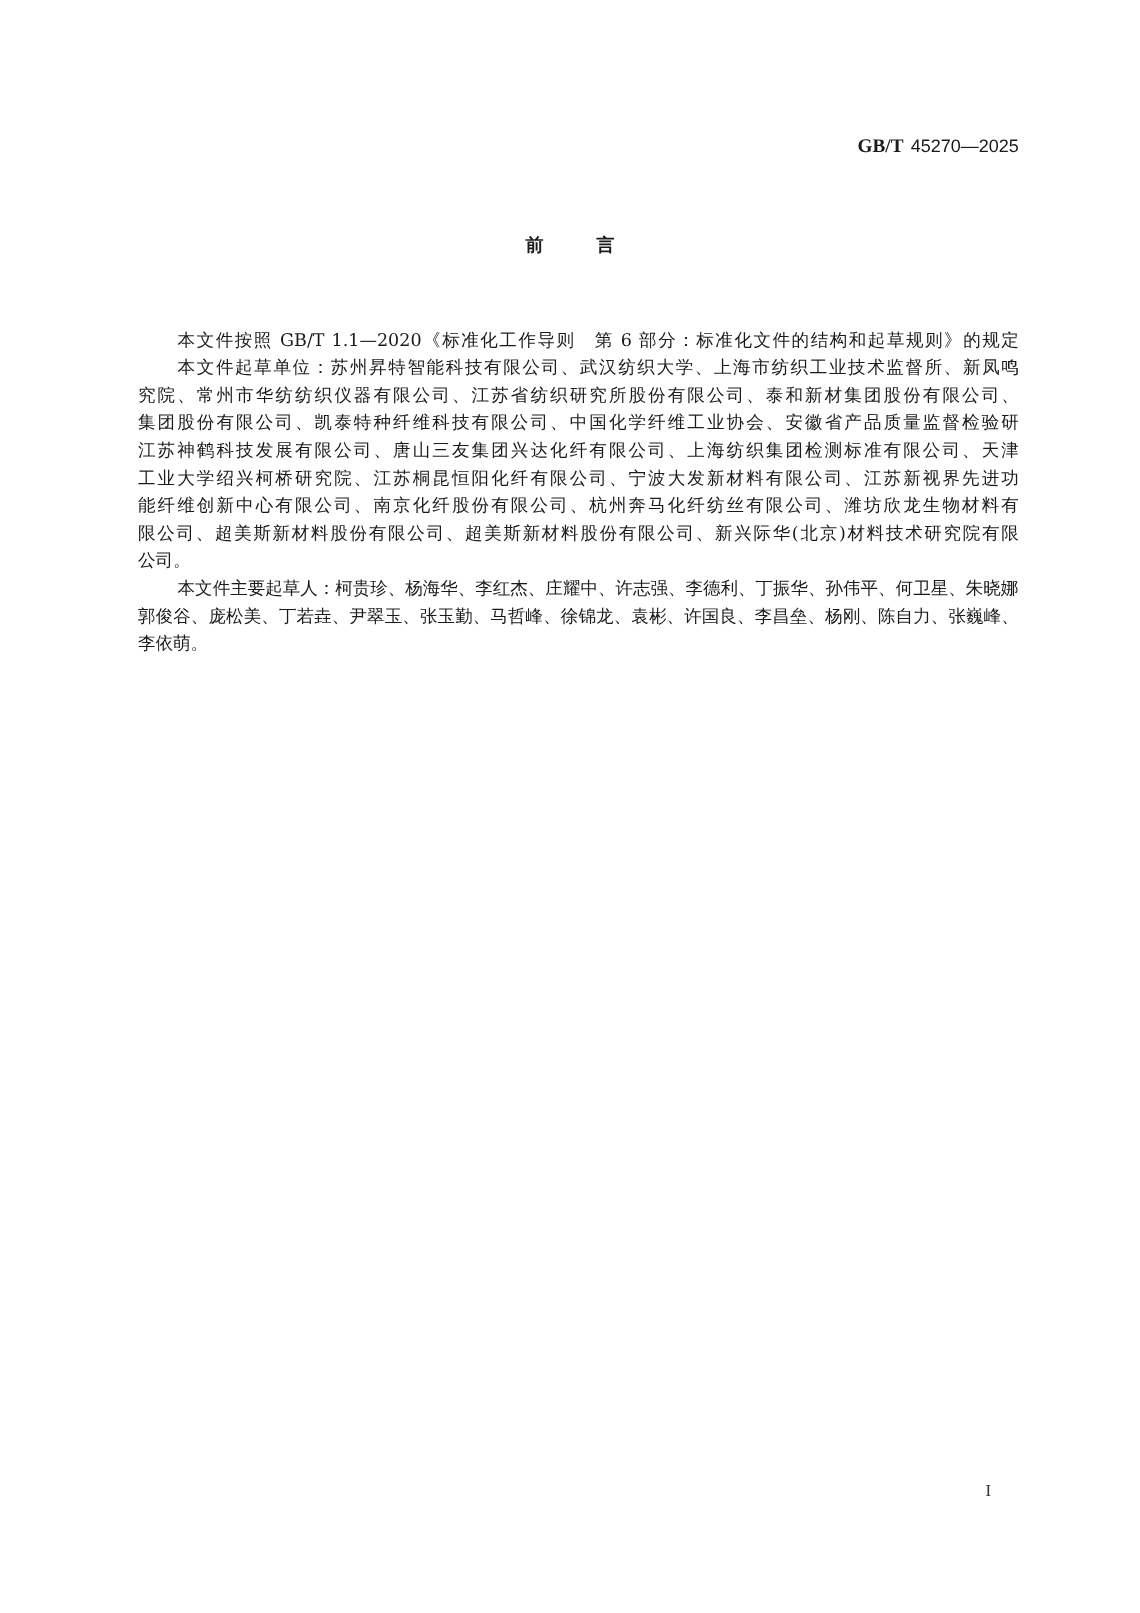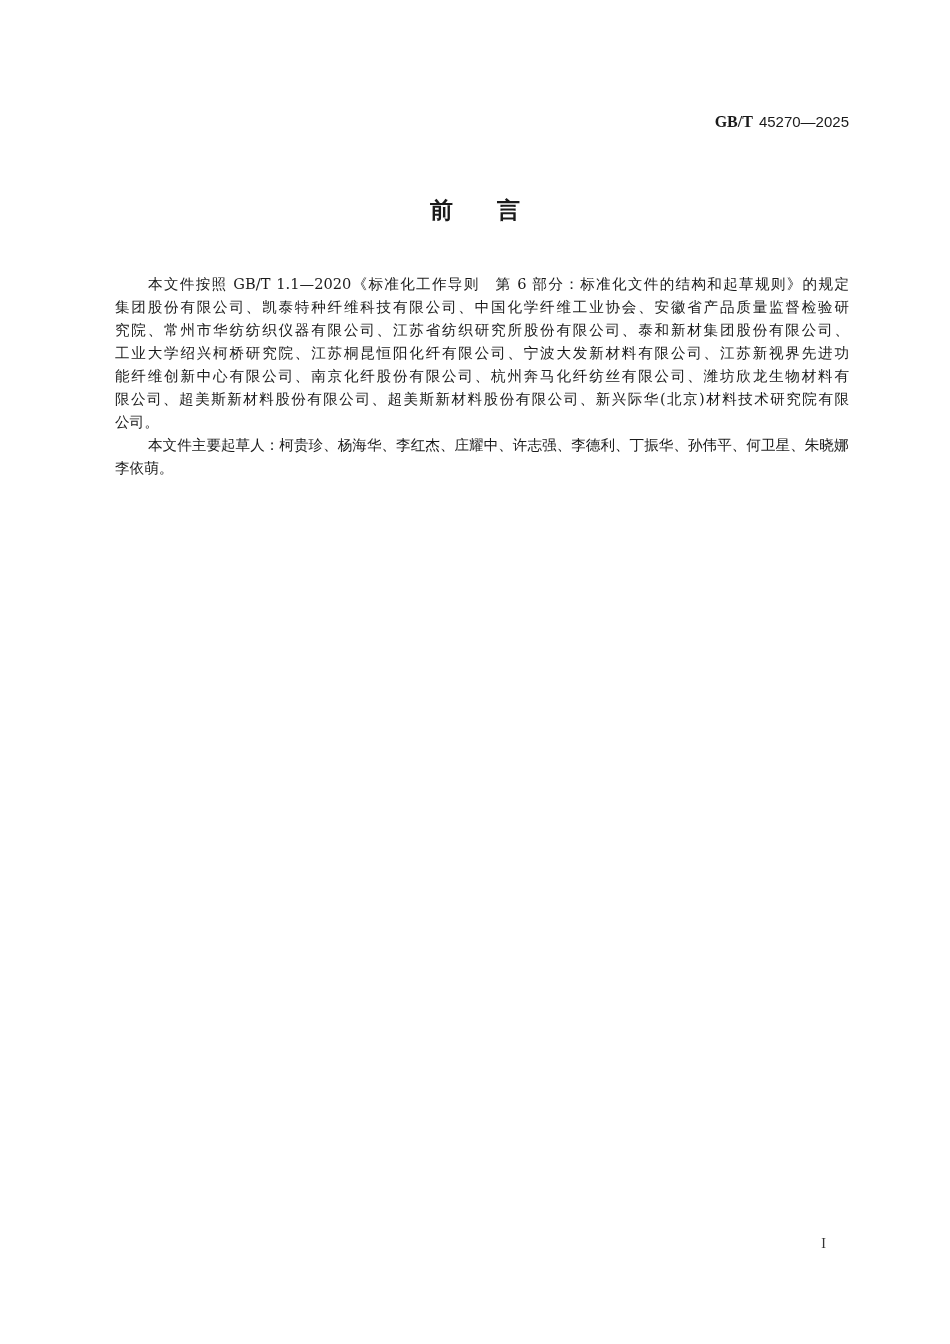--- a/index.html
+++ b/index.html
@@ -2,21 +2,21 @@
 <html><head>
   <meta charset="utf-8">
   <style>
     html, body { margin: 0; padding: 0; background: #ffffff; }
     body { width: 950px; height: 1344px; position: relative; overflow: hidden;
            font-family: "DejaVu Serif", "Liberation Serif", serif; color: #1a1a1a; }
     .std-code { position: absolute; top: 113px; right: 101px; font-size: 15px; white-space: nowrap; }
     .std-code .prefix { font-family: "Liberation Serif", serif; font-weight: bold; font-size: 16px; }
     .std-code .num { font-family: "Liberation Sans", sans-serif; margin-left: 6px; }
     .title { position: absolute; top: 195px; left: 0; width: 950px; text-align: center;
-             font-family: "DejaVu Sans", sans-serif; font-weight: bold; font-size: 23px; letter-spacing: 44px;
+             font-family: "DejaVu Sans", sans-serif; font-weight: bold; font-size: 15px; letter-spacing: 44px;
              text-indent: 44px; }
     .body { position: absolute; top: 272px; left: 115px; width: 734px; font-size: 14.6px; }
     .para { margin: 0; }
     .line { display: block; height: 23px; line-height: 23px; text-align: justify; text-align-last: justify;
             white-space: nowrap; overflow: hidden; }
     .line.last { text-align-last: left; }
     .line.indent { padding-left: 33px; }
     .page-num { position: absolute; top: 1236px; right: 124px; font-size: 14px; color: #333;
                 font-family: "Liberation Serif", serif; }
   </style>
@@ -27,26 +27,29 @@
   <span class="prefix">GB/T</span><span class="num">45270—2025</span>
 </div>
 
 <div class="title">前言</div>
 
 <div class="body">
   <div class="para">
     <span class="line indent">本文件按照 GB/T 1.1—2020《标准化工作导则　第 6 部分：标准化文件的结构和起草规则》的规定</span>
   </div>
   <div class="para">
+    <span class="line indent">本文件起草单位：苏州昇特智能科技有限公司、武汉纺织大学、上海市纺织工业技术监督所、新凤鸣</span>
+    <span class="line">究院、常州市华纺纺织仪器有限公司、江苏省纺织研究所股份有限公司、泰和新材集团股份有限公司、</span>
     <span class="line">集团股份有限公司、凯泰特种纤维科技有限公司、中国化学纤维工业协会、安徽省产品质量监督检验研</span>
-    <span class="line">究院、常州市华纺纺织仪器有限公司、江苏省纺织研究所股份有限公司、泰和新材集团股份有限公司、</span>
+    <span class="line">江苏神鹤科技发展有限公司、唐山三友集团兴达化纤有限公司、上海纺织集团检测标准有限公司、天津</span>
     <span class="line">工业大学绍兴柯桥研究院、江苏桐昆恒阳化纤有限公司、宁波大发新材料有限公司、江苏新视界先进功</span>
     <span class="line">能纤维创新中心有限公司、南京化纤股份有限公司、杭州奔马化纤纺丝有限公司、潍坊欣龙生物材料有</span>
     <span class="line">限公司、超美斯新材料股份有限公司、超美斯新材料股份有限公司、新兴际华(北京)材料技术研究院有限</span>
     <span class="line last">公司。</span>
   </div>
   <div class="para">
     <span class="line indent">本文件主要起草人：柯贵珍、杨海华、李红杰、庄耀中、许志强、李德利、丁振华、孙伟平、何卫星、朱晓娜、</span>
+    <span class="line">郭俊谷、庞松美、丁若垚、尹翠玉、张玉勤、马哲峰、徐锦龙、袁彬、许国良、李昌垒、杨刚、陈自力、张巍峰、</span>
     <span class="line last">李依萌。</span>
   </div>
 </div>
 
 <div class="page-num">I</div>
 
 </body></html>

